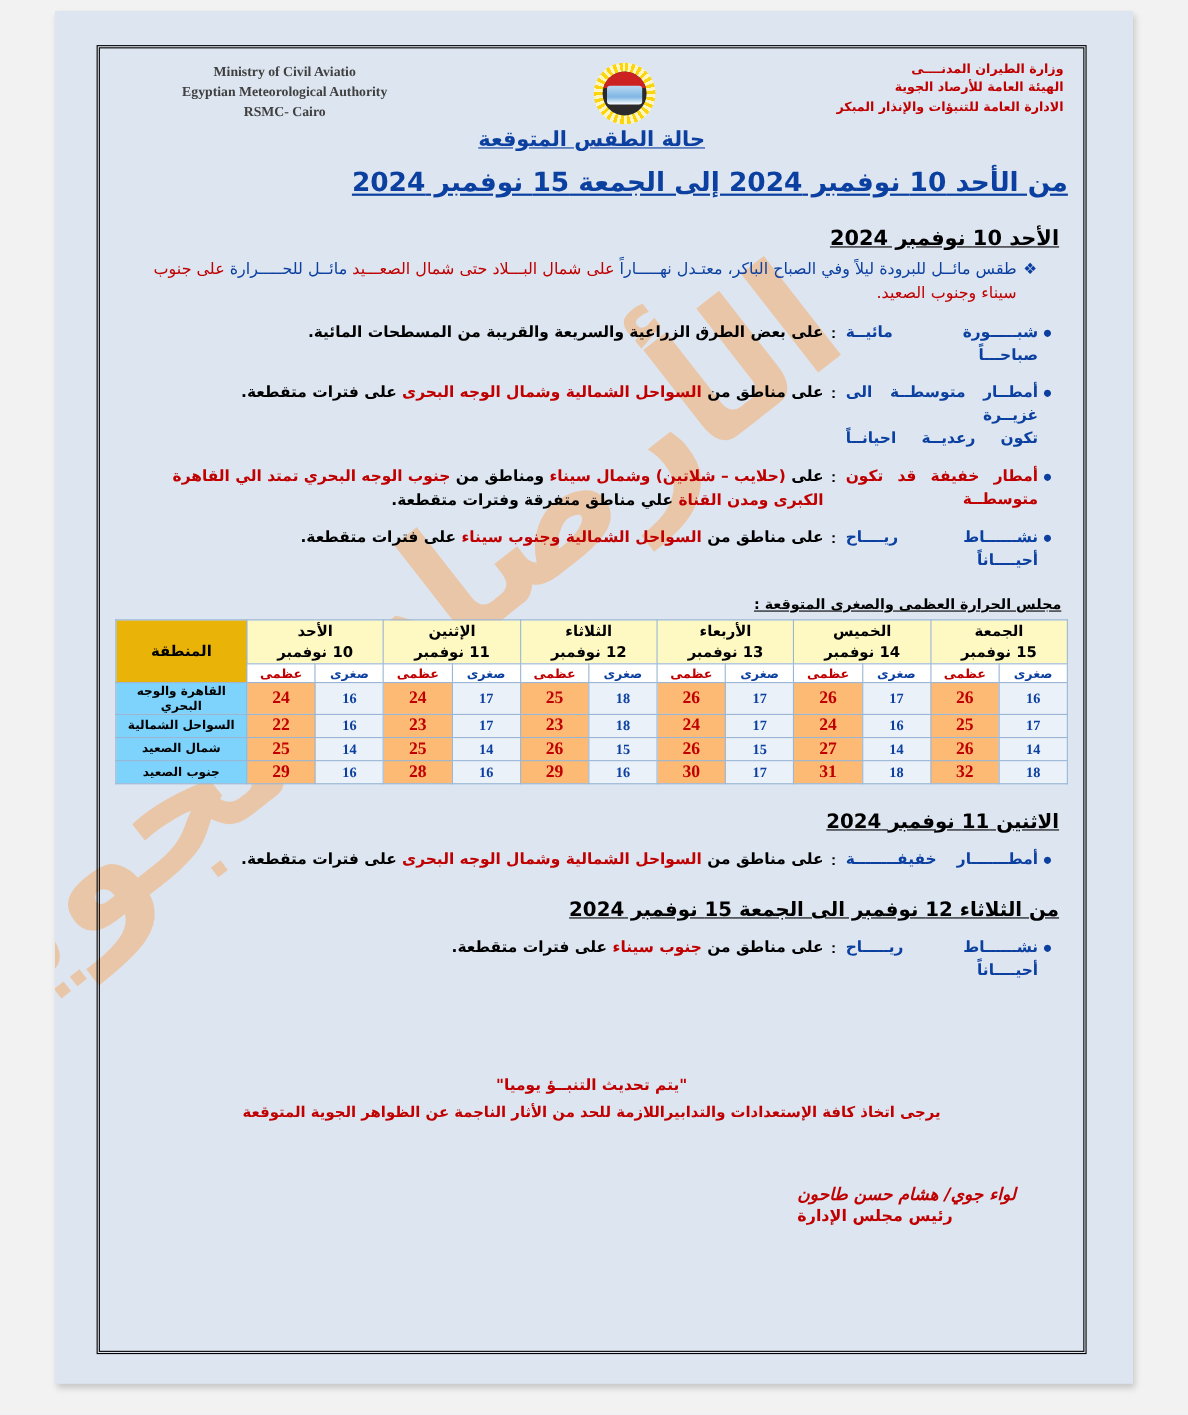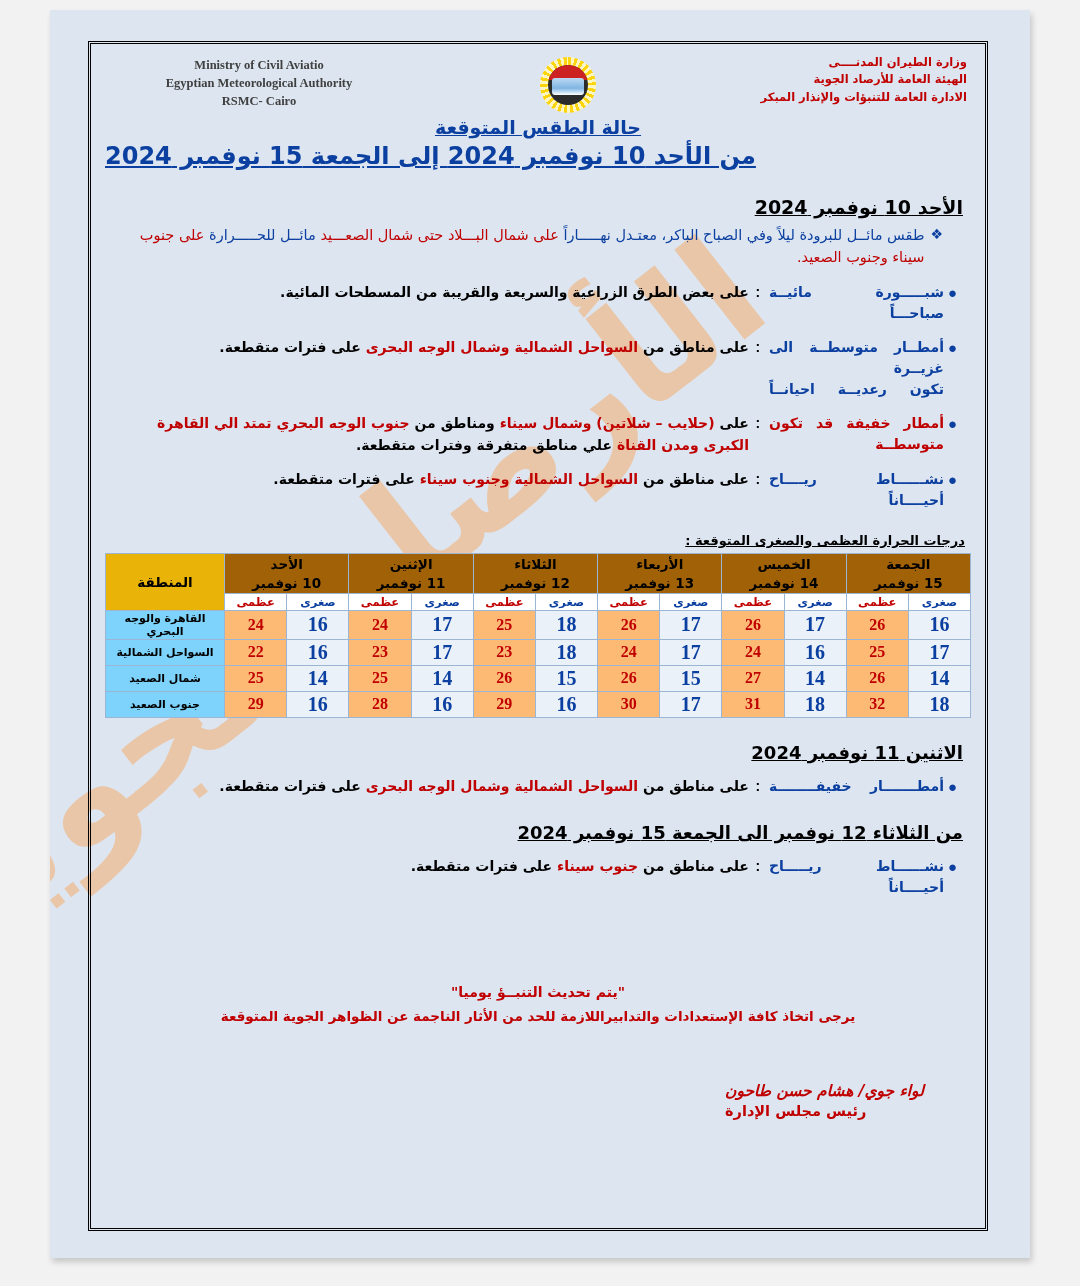--- a/index.html
+++ b/index.html
@@ -137,27 +137,27 @@
   .title-main {
     text-align: center;
     color: #0b3fa0;
     font-weight: bold;
     font-size: 19px;
     text-decoration: underline;
     font-family: "DejaVu Sans", sans-serif;
     margin-top: 2px;
   }
   .title-range {
-    text-align: left;
+    text-align: right;
     color: #0b3fa0;
     font-weight: bold;
     font-size: 24px;
     text-decoration: underline;
     font-family: "DejaVu Sans", sans-serif;
-    margin-top: 4px;
+    margin-top: 14px;
     letter-spacing: 0.3px;
   }
 
   .day-heading {
     text-align: right;
     color: #000;
     font-weight: bold;
     font-size: 19px;
     text-decoration: underline;
     font-family: "DejaVu Sans", sans-serif;
@@ -259,21 +259,21 @@
     padding: 1px 0;
   }
   th.region-head {
     background: #eab308;
     color: #000;
     font-size: 13.5px;
     font-weight: bold;
     width: 118px;
   }
   th.day-head {
-    background: #a16207;
+    background: #fef9c3;
     color: #000;
     font-size: 13.5px;
     font-weight: bold;
     line-height: 1.35;
     padding: 5px 0;
   }
   th.sub-max, th.sub-min {
     background: #ffffff;
     font-size: 11.5px;
     font-weight: bold;
@@ -293,21 +293,21 @@
     background: #fdba74;
     color: #c00000;
     font-weight: bold;
     font-size: 16px;
     font-family: "Liberation Serif", serif;
   }
   td.vmin {
     background: #eaf1f9;
     color: #0b3fa0;
     font-weight: bold;
-    font-size: 20px;
+    font-size: 13px;
     font-family: "Liberation Serif", serif;
   }
 
   
   .note-quote {
     text-align: center;
     color: #c00000;
     font-weight: bold;
     font-size: 14px;
     font-family: "DejaVu Sans", sans-serif;
@@ -405,21 +405,21 @@
       <span class="desc"><span>على </span><span class="hl">(حلايب – شلاتين) وشمال سيناء</span><span> ومناطق من </span><span class="hl">جنوب الوجه البحري تمتد الي القاهرة الكبرى ومدن القناة</span><span> علي مناطق متفرقة وفترات متقطعة.</span></span>
     </div>
 
     <div class="row-item">
       <span class="bullet">●</span>
       <span class="label">نشــــــاط ريــــاح أحيــــاناً</span>
       <span class="colon">:</span>
       <span class="desc"><span>على مناطق من </span><span class="hl">السواحل الشمالية وجنوب سيناء</span><span> على فترات متقطعة.</span></span>
     </div>
 
-    <div class="tbl-caption">درجات الحرارة العظمى والصغرى المتوقعة :</div>
+    <div class="tbl-caption">مجلس الحرارة العظمى والصغرى المتوقعة :</div>
 
     <table class="temps">
       <thead>
         <tr>
           <th class="day-head" colspan="2">
             <div>الجمعة</div>
             <div>15 نوفمبر</div>
           </th>
           <th class="day-head" colspan="2">
             <div>الخميس</div>

